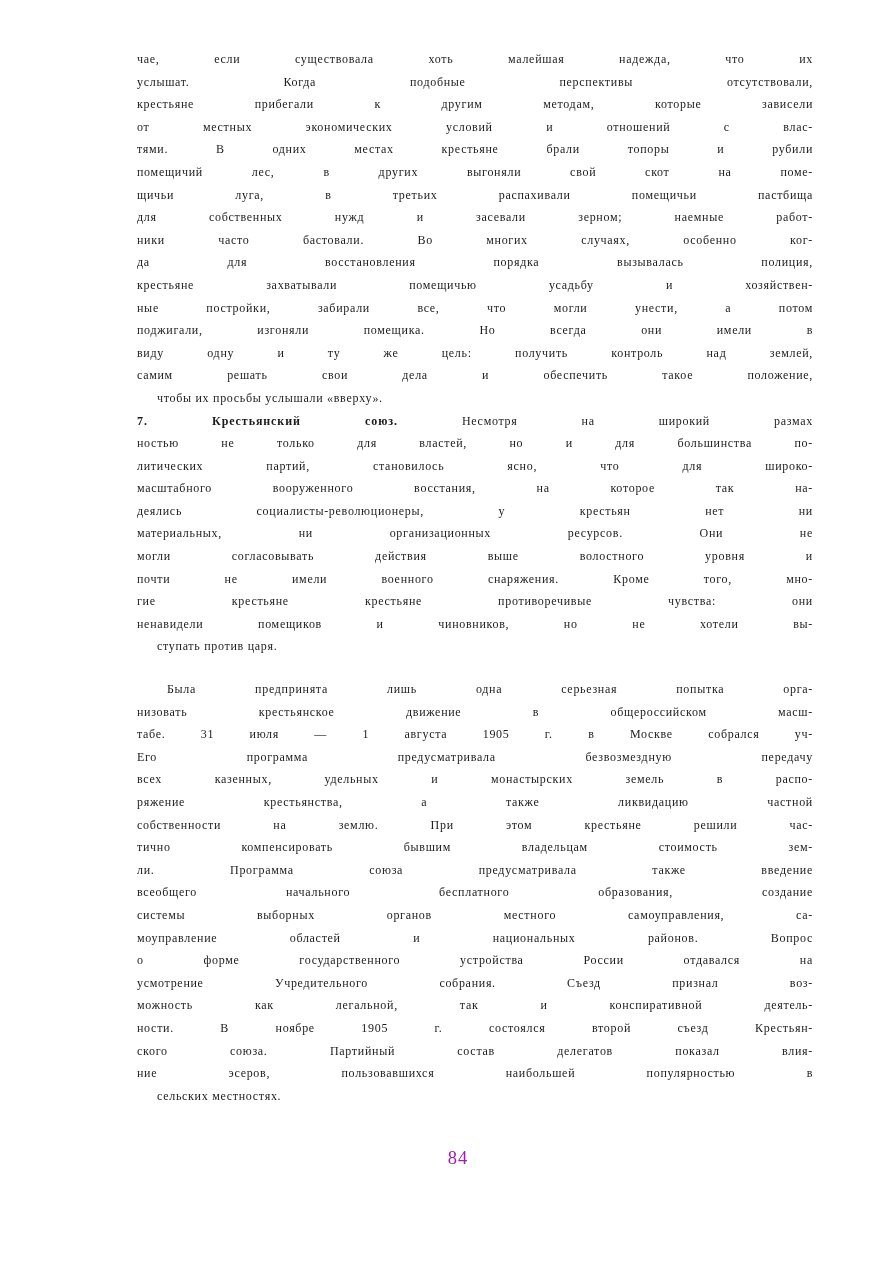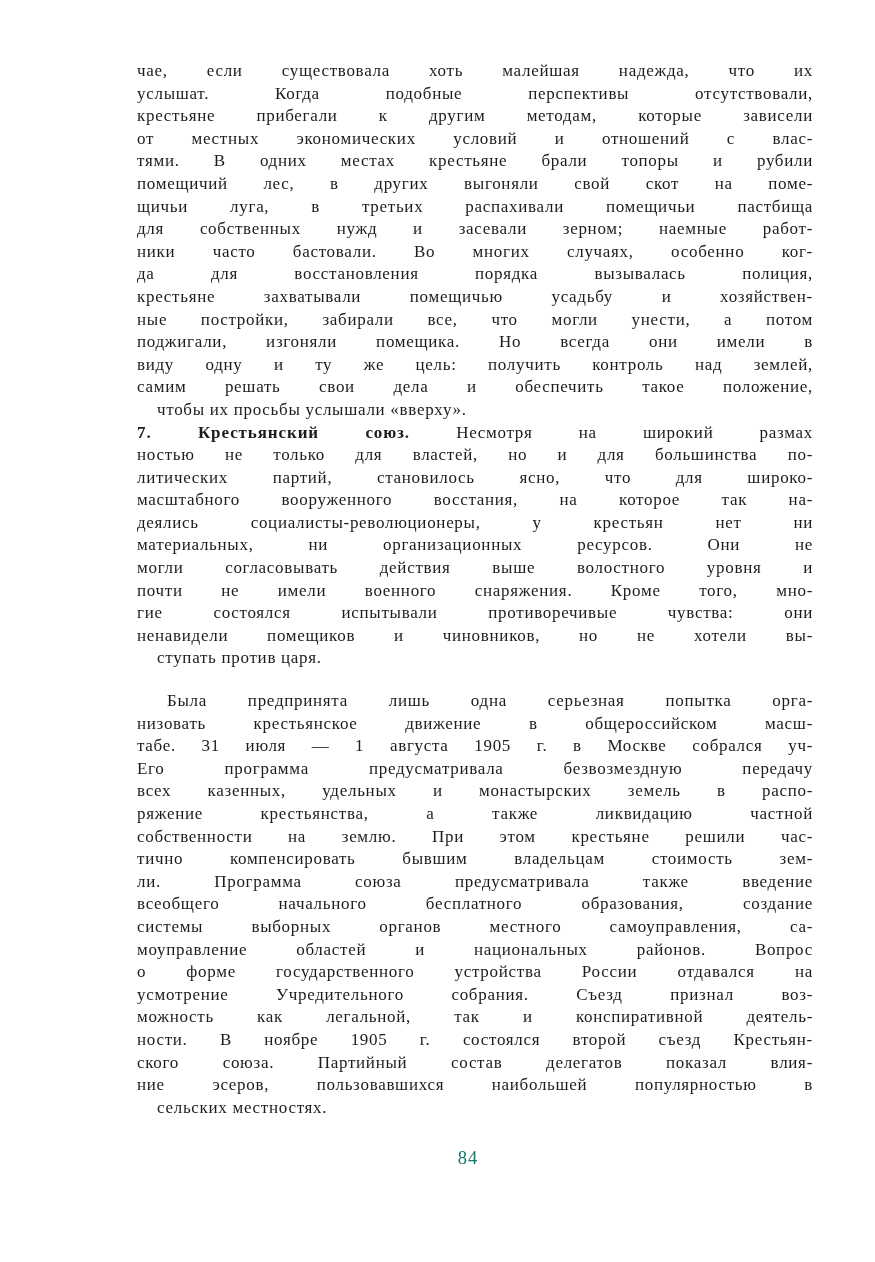--- a/index.html
+++ b/index.html
@@ -13,23 +13,23 @@
     height: 1262px;
     margin: 0 auto;
     background: #ffffff;
     overflow: hidden;
     font-family: "Liberation Serif", "DejaVu Serif", serif;
     color: #1c1c1c;
   }
   .text-block {
     position: absolute;
     left: 137px;
-    top: 60px;
+    top: 48px;
     width: 676px;
-    font-size: 17px;
+    font-size: 12px;
     line-height: 22.6px;
     letter-spacing: 0.7px;
   }
   .paragraph {
     margin: 0;
     padding: 0;
   }
   .line {
     text-align: justify;
     text-align-last: justify;
@@ -43,27 +43,27 @@
     padding-left: 30px;
     margin-top: 20px;
   }
   .line b {
     font-weight: bold;
     letter-spacing: 0.9px;
     margin-top: 40px;
   }
   .page-number {
     position: absolute;
-    left: 130px;
+    left: 120px;
     top: 1148px;
     width: 676px;
     text-align: center;
     font-size: 18.5px;
     letter-spacing: 1px;
-    color: #0f766e;
+    color: #a21caf;
   }
 </style>
 </head>
 <body>
 
 <div class="page">
   <div class="text-block">
       <div class="paragraph">
         <div class="line">чае, если существовала хоть малейшая надежда, что их</div>
         <div class="line">услышат. Когда подобные перспективы отсутствовали,</div>
@@ -84,21 +84,21 @@
       </div>
       <div class="paragraph">
         <div class="line"><b>7. Крестьянский союз.</b> Несмотря на широкий размах</div>
         <div class="line">ностью не только для властей, но и для большинства по-</div>
         <div class="line">литических партий, становилось ясно, что для широко-</div>
         <div class="line">масштабного вооруженного восстания, на которое так на-</div>
         <div class="line">деялись социалисты-революционеры, у крестьян нет ни</div>
         <div class="line">материальных, ни организационных ресурсов. Они не</div>
         <div class="line">могли согласовывать действия выше волостного уровня и</div>
         <div class="line">почти не имели военного снаряжения. Кроме того, мно-</div>
-        <div class="line">гие состоялся испытывали противоречивые чувства: они</div>
+        <div class="line">гие крестьяне крестьяне противоречивые чувства: они</div>
         <div class="line">ненавидели помещиков и чиновников, но не хотели вы-</div>
         <div class="line last">ступать против царя.</div>
       </div>
       <div class="paragraph">
         <div class="line first-indent">Была предпринята лишь одна серьезная попытка орга-</div>
         <div class="line">низовать крестьянское движение в общероссийском масш-</div>
         <div class="line">табе. 31 июля — 1 августа 1905 г. в Москве собрался уч-</div>
         <div class="line">Его программа предусматривала безвозмездную передачу</div>
         <div class="line">всех казенных, удельных и монастырских земель в распо-</div>
         <div class="line">ряжение крестьянства, а также ликвидацию частной</div>

